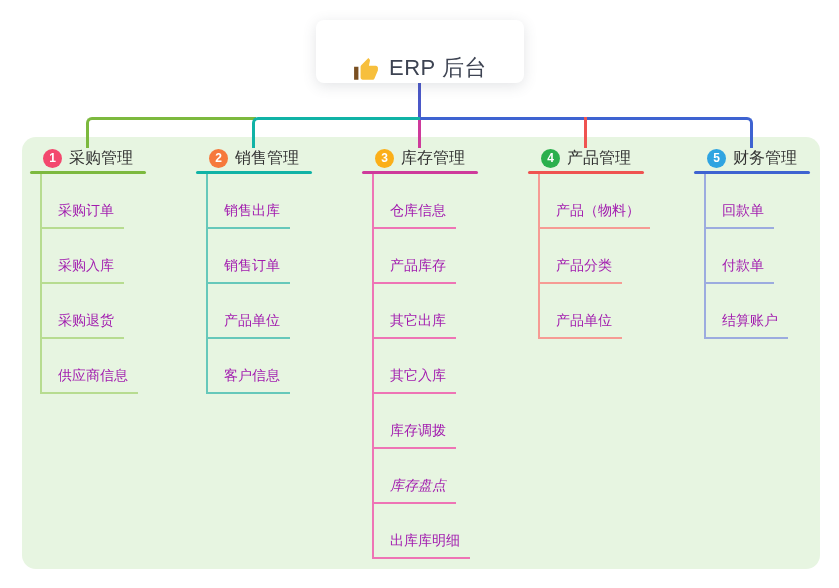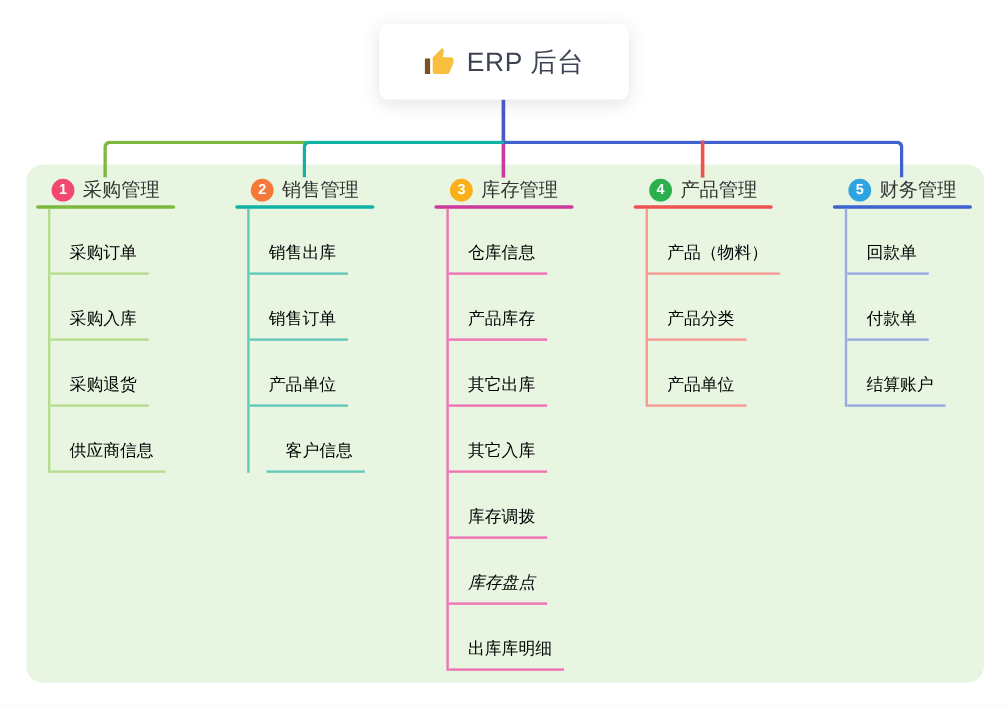--- a/index.html
+++ b/index.html
@@ -14,21 +14,21 @@
   .panel{
     position:absolute;left:22px;top:137px;width:798px;height:432px;
     border-radius:14px;background:#e7f5e1;
   }
 
   
   .root-node{
     position:absolute;left:316px;top:20px;width:208px;height:63px;
     background:#ffffff;border-radius:8px;
     box-shadow:0 3px 14px rgba(80,90,100,.16);
-    display:flex;align-items:center;justify-content:center;gap:10px;
+    display:flex;align-items:flex-end;justify-content:center;gap:10px;
     z-index:3;
   }
   .root-title{font-size:22px;color:#3d4352;font-weight:500;letter-spacing:.5px;white-space:nowrap;}
   .thumb-icon{display:flex;align-items:center;}
 
   
   .v-line{position:absolute;width:3px;z-index:1;}
   .l-corner{position:absolute;box-sizing:border-box;background:transparent;z-index:1;}
   #conn-root{left:418px;top:83px;height:37px;}
   #conn-b1{left:86px;top:117px;width:170px;height:31px;
@@ -47,21 +47,21 @@
   .badge{
     width:19px;height:19px;border-radius:50%;flex:none;
     color:#fff;font-size:12px;font-weight:bold;
     display:flex;align-items:center;justify-content:center;
   }
   .branch-title{font-size:16px;color:#333333;font-weight:500;white-space:nowrap;}
   .branch-underline{height:3px;width:116px;border-radius:2px;margin-top:3px;}
   .children{margin-left:10px;border-left:2px solid;}
   .child{height:55px;display:flex;align-items:flex-end;}
   .child-label{
-    display:inline-block;font-size:14px;color:#000000;
+    display:inline-block;font-size:14px;color:#a21caf;
     padding:0 10px 7px 16px;border-bottom:2px solid;white-space:nowrap;
   }
 </style>
 </head>
 <body>
 
 <div class="canvas">
 
   <div class="panel" style="background: rgb(231, 245, 225);"></div>
 
@@ -121,21 +121,21 @@
 
   <div class="child">
     <span class="child-label" style="border-bottom-color: rgb(102, 200, 186);">销售订单</span>
   </div>
 
   <div class="child">
     <span class="child-label" style="border-bottom-color: rgb(102, 200, 186);">产品单位</span>
   </div>
 
   <div class="child">
-    <span class="child-label" style="border-bottom-color: rgb(102, 200, 186); margin-left: 14px;">客户信息</span>
+    <span class="child-label" style="border-bottom-color: rgb(102, 200, 186);">客户信息</span>
   </div>
 </div>
   </div>
 
   <div class="branch">
     <div class="branch-header">
       <span class="badge" style="background: rgb(251, 175, 25);">3</span>
       <span class="branch-title">库存管理</span>
     </div>
     <div class="branch-underline" style="background: rgb(206, 58, 155);"></div>

